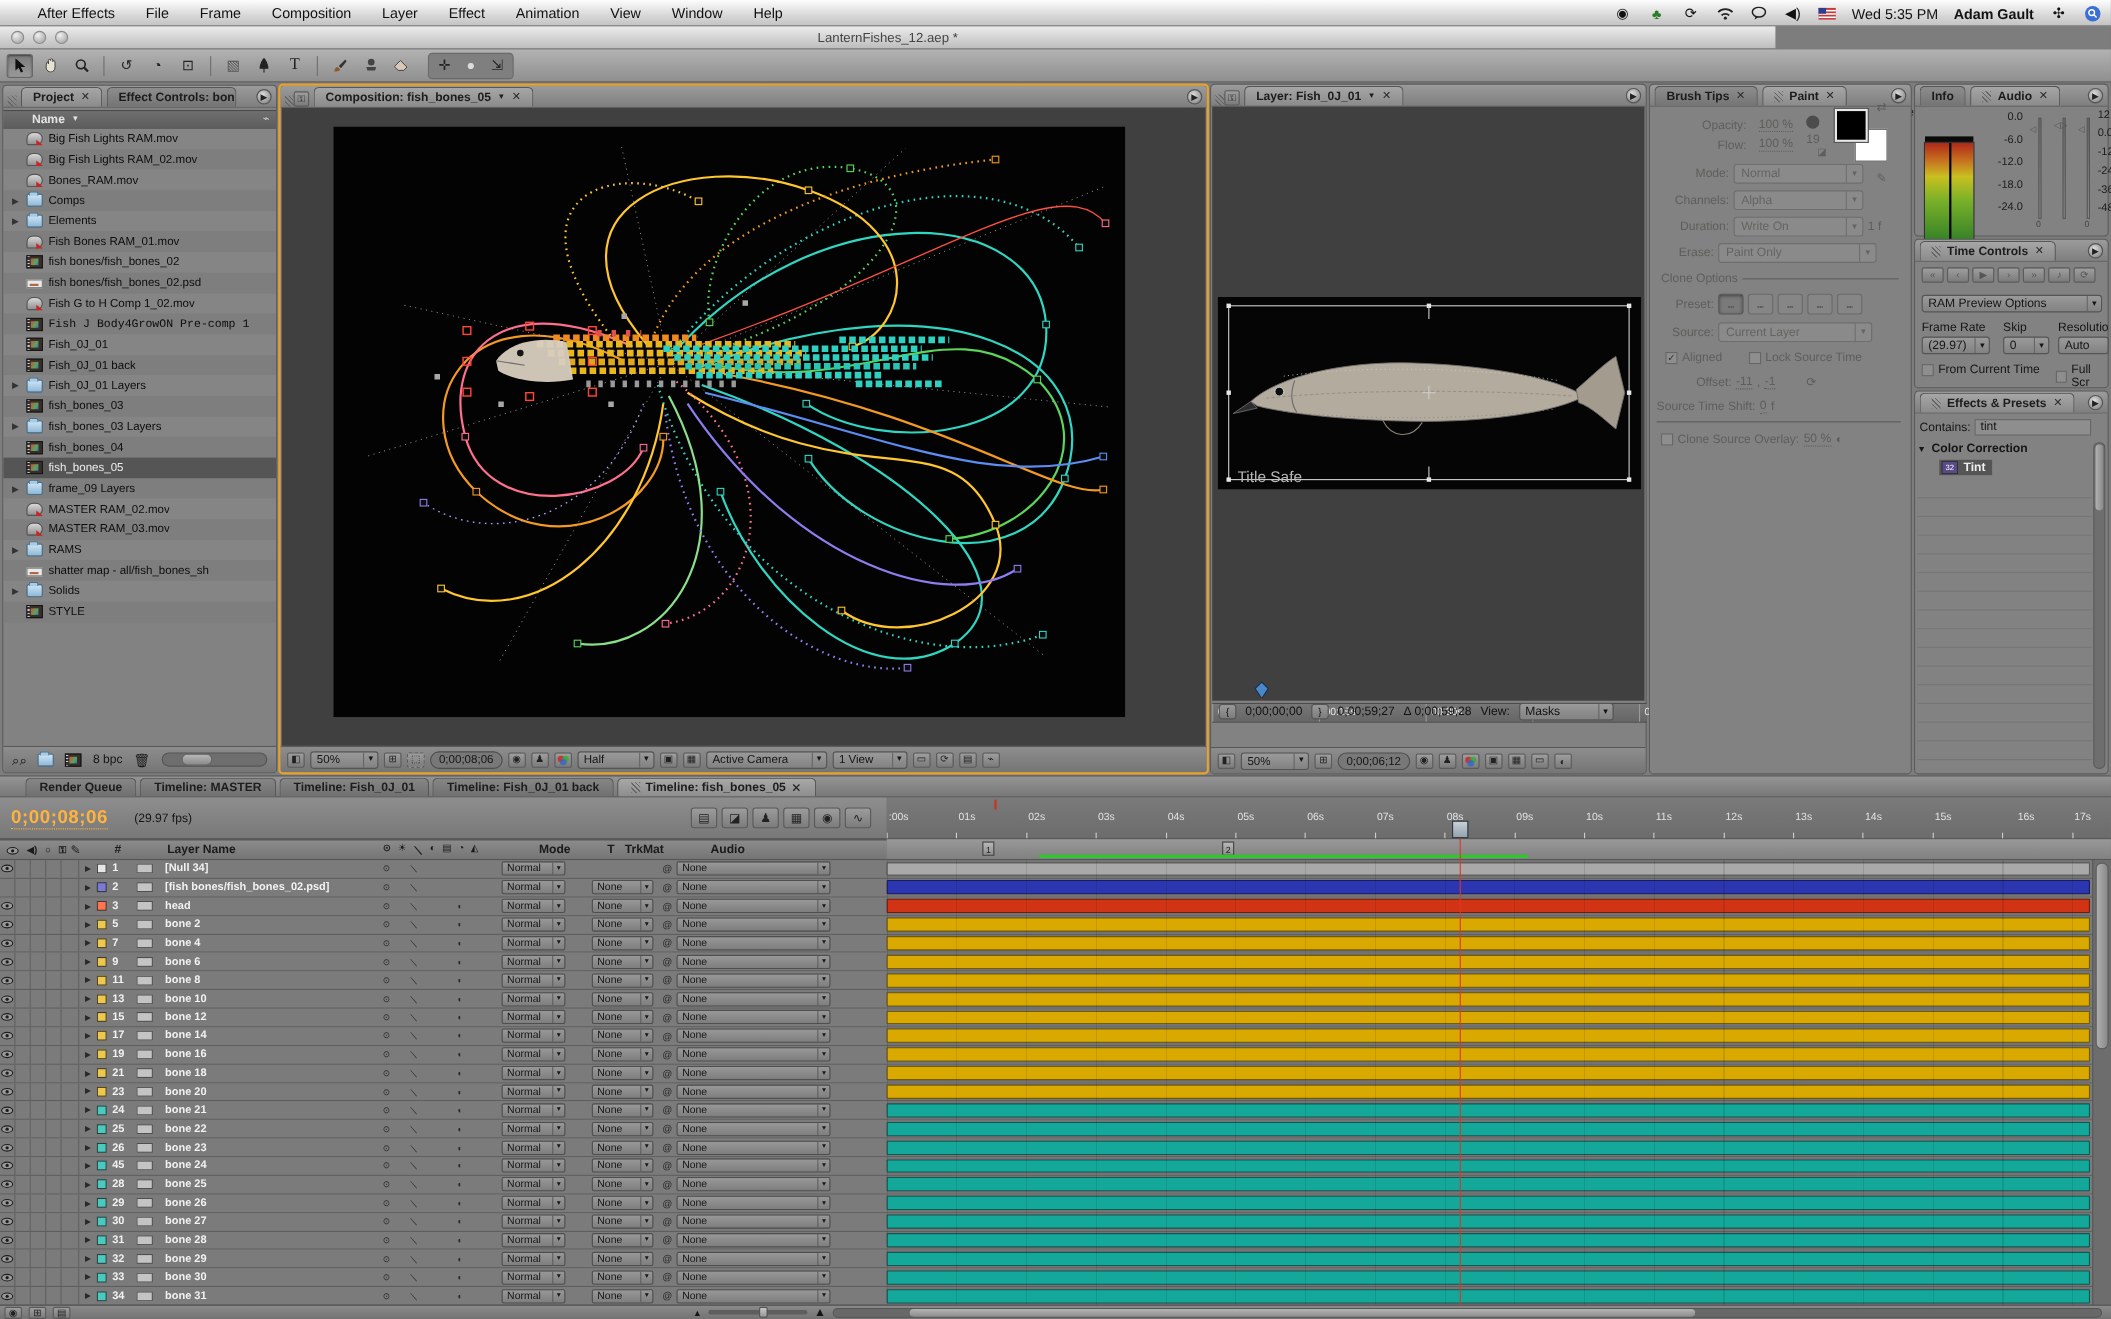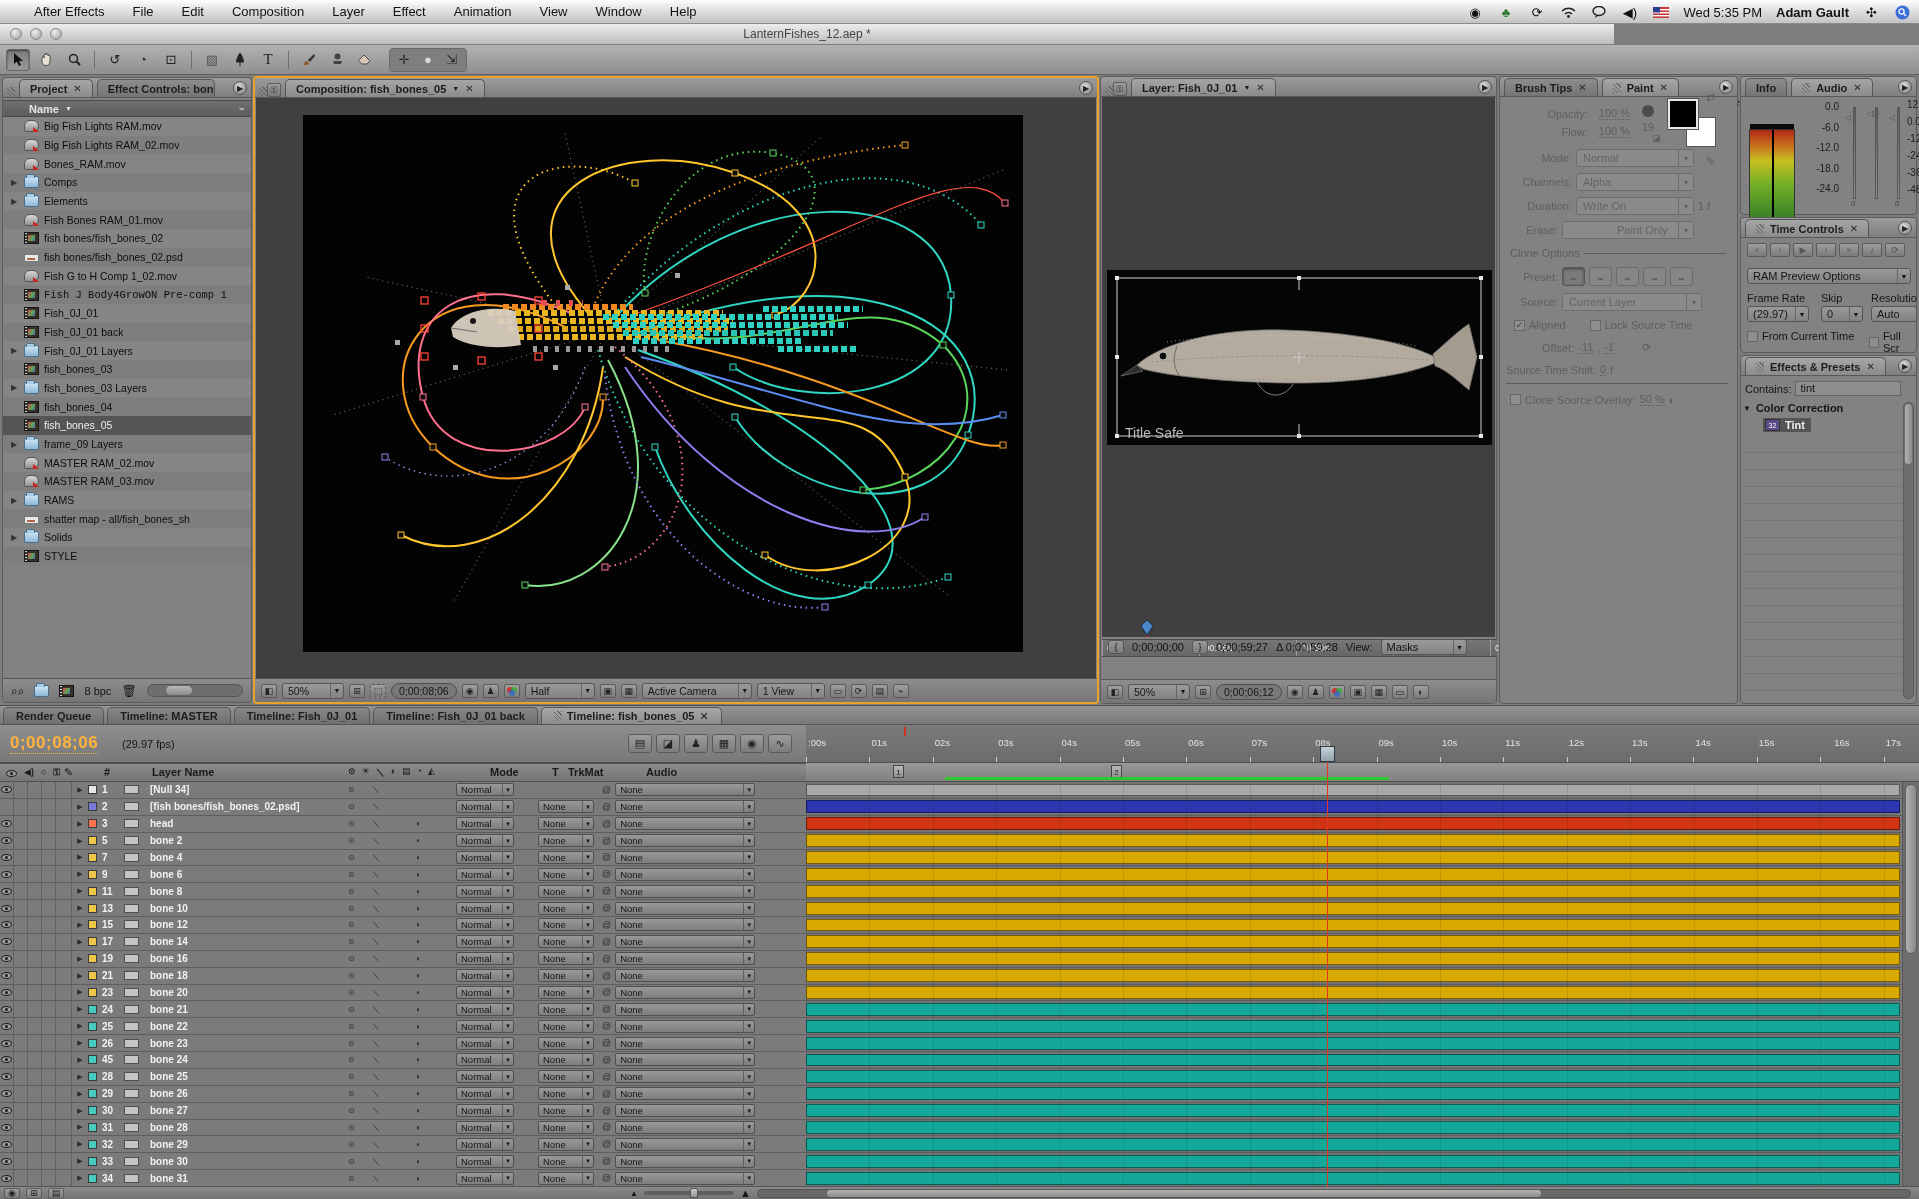--- a/index.html
+++ b/index.html
@@ -119,21 +119,21 @@
 </style>
 </head>
 <body>
 
 <div class="abs menubar">
   <span class="apple"></span>
   <span style="display:flex;">
 
   <span class="mitem">After Effects</span>
       <span class="mitem">File</span>
-      <span class="mitem">Edit</span>
+      <span class="mitem">Frame</span>
       <span class="mitem">Composition</span>
       <span class="mitem">Layer</span>
       <span class="mitem">Effect</span>
       <span class="mitem">Animation</span>
       <span class="mitem">View</span>
       <span class="mitem">Window</span>
       <span class="mitem">Help</span>
     </span>
   <div class="mb-right">
     <span class="statico" style="color:#111;">◉</span>
@@ -692,21 +692,21 @@
   <div class="prow2" style="left:10px;top:120px;width:226px;">
       <span class="dis" style="width:62px;text-align:right;">Duration:</span>
       <span class="ddd" style="width:118px;">
         <span class="txt">Write On</span>
         <span class="arr">▼</span>
       </span>
       <span class="dis">1  f</span>
     </div>
   <div class="prow2" style="left:10px;top:144px;width:220px;">
       <span class="dis" style="width:48px;text-align:right;">Erase:</span>
-      <span class="ddd" style="width:132px;padding-left:48px;">
+      <span class="ddd" style="width:144px;">
         <span class="txt">Paint Only</span>
         <span class="arr">▼</span>
       </span>
     </div>
   <div class="prow2 dis" style="left:10px;top:170px;width:216px;">
       <span>Clone Options</span>
       <span style="flex:1;height:1px;background:#5e5e5c;"></span>
     </div>
   <div class="prow2" style="left:10px;top:190px;">
       <span class="dis" style="width:48px;text-align:right;">Preset:</span>
@@ -877,21 +877,21 @@
       <div class="fxrowline"></div>
       <div class="fxrowline"></div>
   </div>
   <div class="abs" style="right:2px;top:46px;width:11px;bottom:4px;background:#6e6e6e;border:1px solid #5a5a5a;border-radius:5px;">
       <span style="position:absolute;left:1px;right:1px;top:1px;height:60px;background:linear-gradient(90deg,#b2b2b2,#8a8a8a);border-radius:5px;"></span>
     </div>
 </div>
 
 <div class="abs timeline">
   <div class="tltabs">
-    <span style="display:flex;">
+    <span style="display:flex;padding-left:20px;">
 
     <span class="tltab">
           <span>Render Queue</span>
         </span>
         <span class="tltab">
           <span>Timeline: MASTER</span>
         </span>
         <span class="tltab">
           <span>Timeline: Fish_0J_01</span>
         </span>

